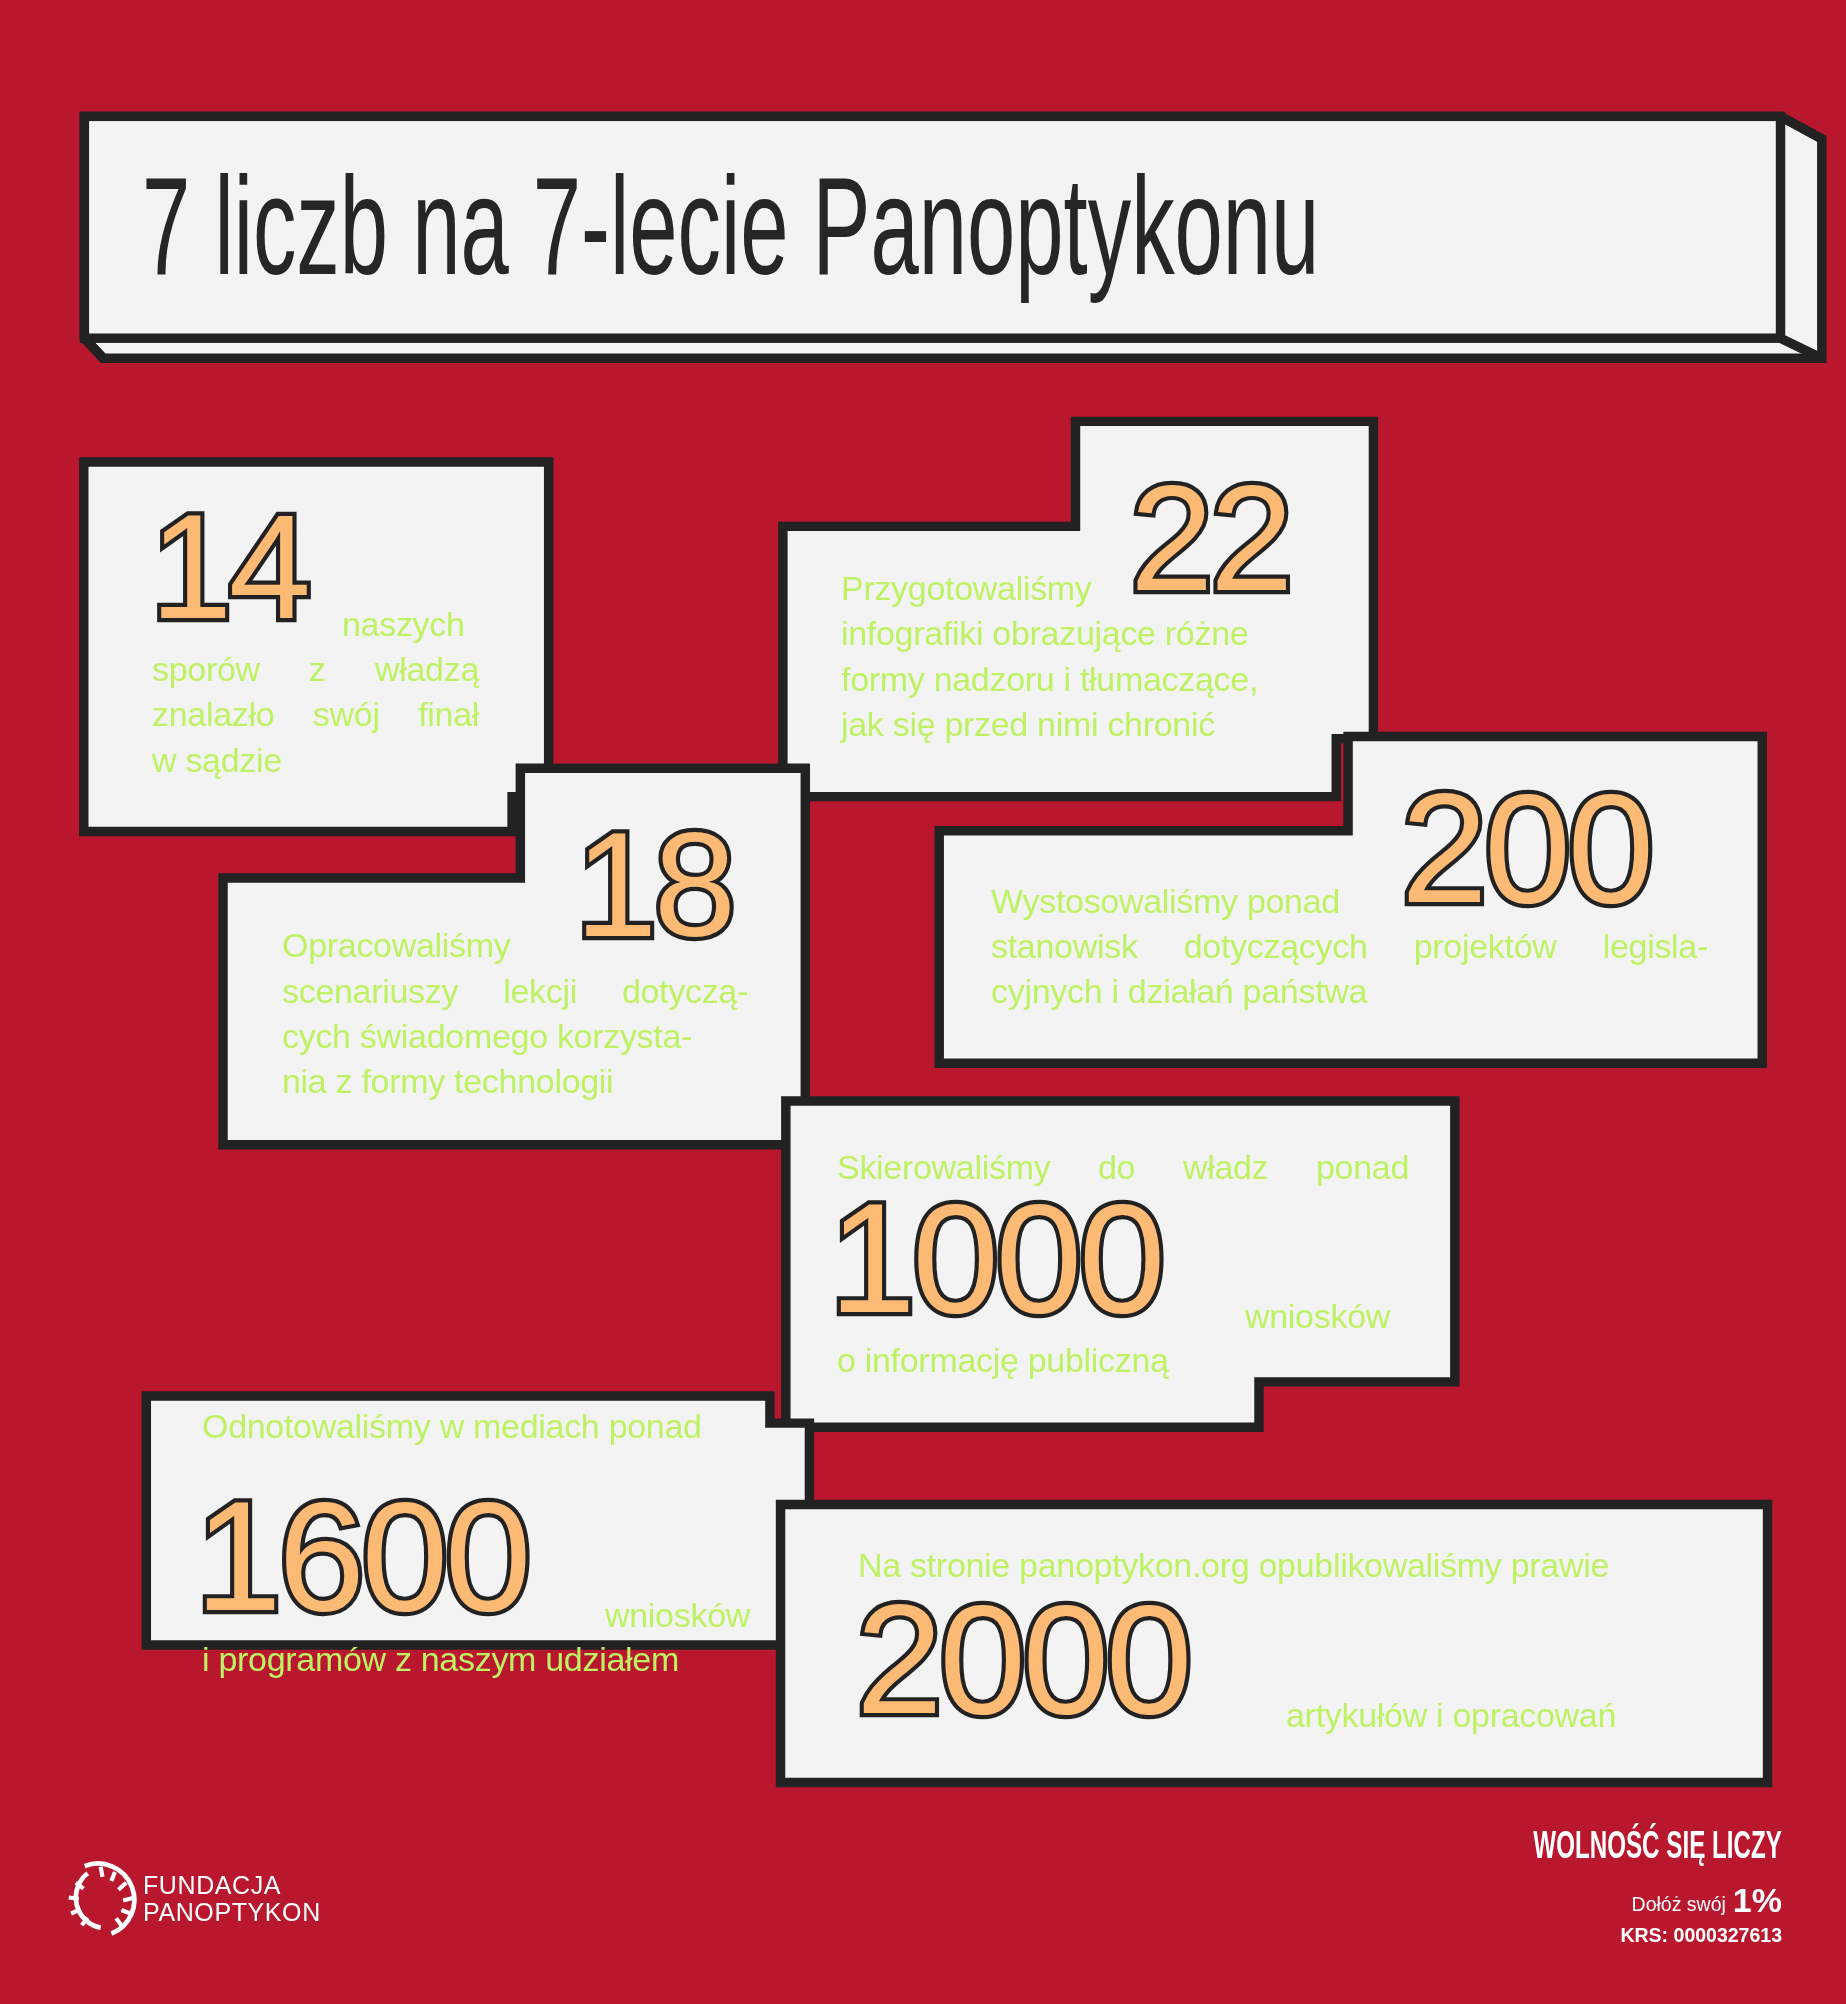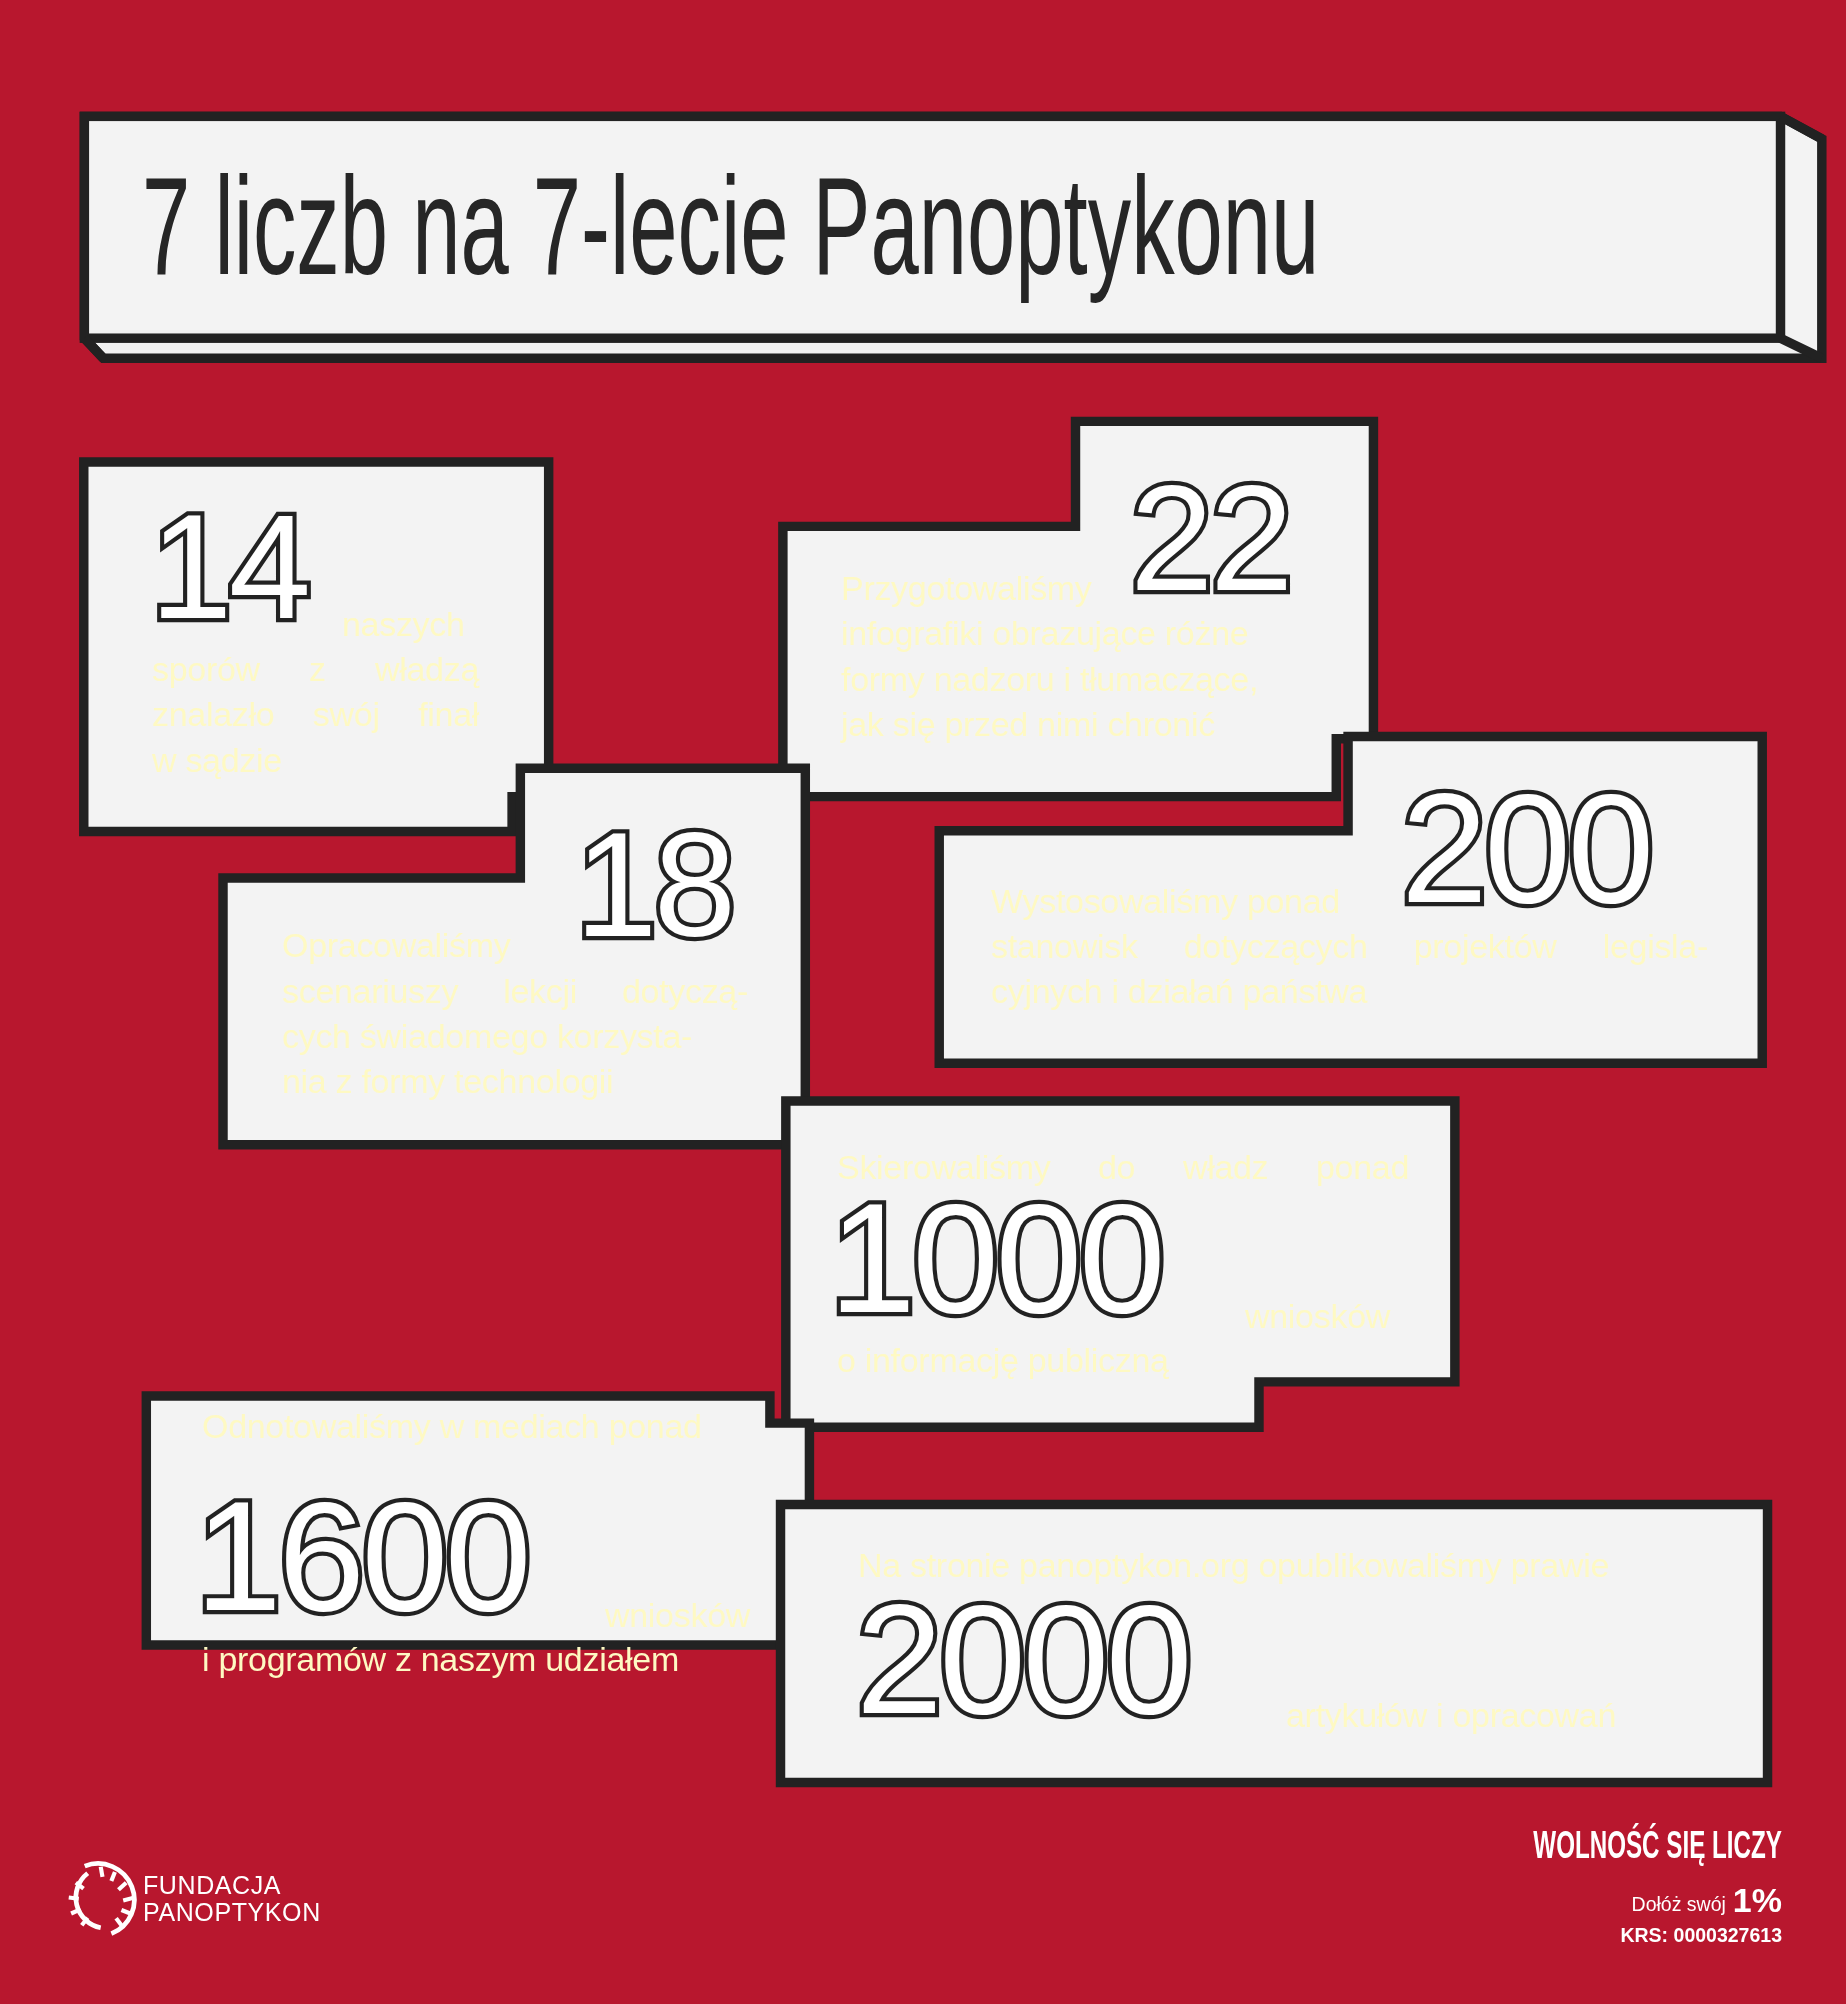--- a/index.html
+++ b/index.html
@@ -2,23 +2,23 @@
 <html style="font-size:9.4px"><head>
 <meta charset="utf-8">
 <style>
   html, body { margin:0; padding:0; }
   body { width:1846px; height:2005px; background:#b8172e; position:relative; overflow:hidden;
          font-family:"Liberation Sans", sans-serif; }
   .abs { position:absolute; }
   svg.frames { position:absolute; left:0; top:0; }
   .title { left:142px; top:137px; width:1593px; height:177px; font-family:"Liberation Sans Narrow","Liberation Sans", sans-serif;
            font-size:140px; color:#262626; line-height:177px; transform:scaleX(0.62); transform-origin:left center; white-space:nowrap; }
-  .txt { color:#fef9c3; font-size:34px; line-height:45px; letter-spacing:-0.3px; white-space:nowrap; }
+  .txt { color:#bef264; font-size:34px; line-height:45px; letter-spacing:-0.3px; white-space:nowrap; }
   .txt.j { text-align:justify; text-align-last:justify; white-space:normal; }
-  .big { font-family:"Liberation Sans", sans-serif; color:#ffffff; -webkit-text-stroke:8.3px #222; paint-order:stroke fill;
+  .big { font-family:"Liberation Sans", sans-serif; color:#fdba74; -webkit-text-stroke:8.3px #222; paint-order:stroke fill;
          font-weight:400; line-height:1; white-space:nowrap; letter-spacing:-3.5px; transform-origin:left bottom; }
   .footer-white { color:#fff; white-space:nowrap; }
 </style>
 </head>
 <body>
 
 <svg class="frames" width="1846" height="2005" viewBox="0 0 3129 3398">
   <g fill="#f3f3f3" stroke="#222" stroke-width="16" stroke-linejoin="miter">
 
     <polygon points="143,197 3018,197 3088,235 3088,607 175,607 143,573"></polygon>

